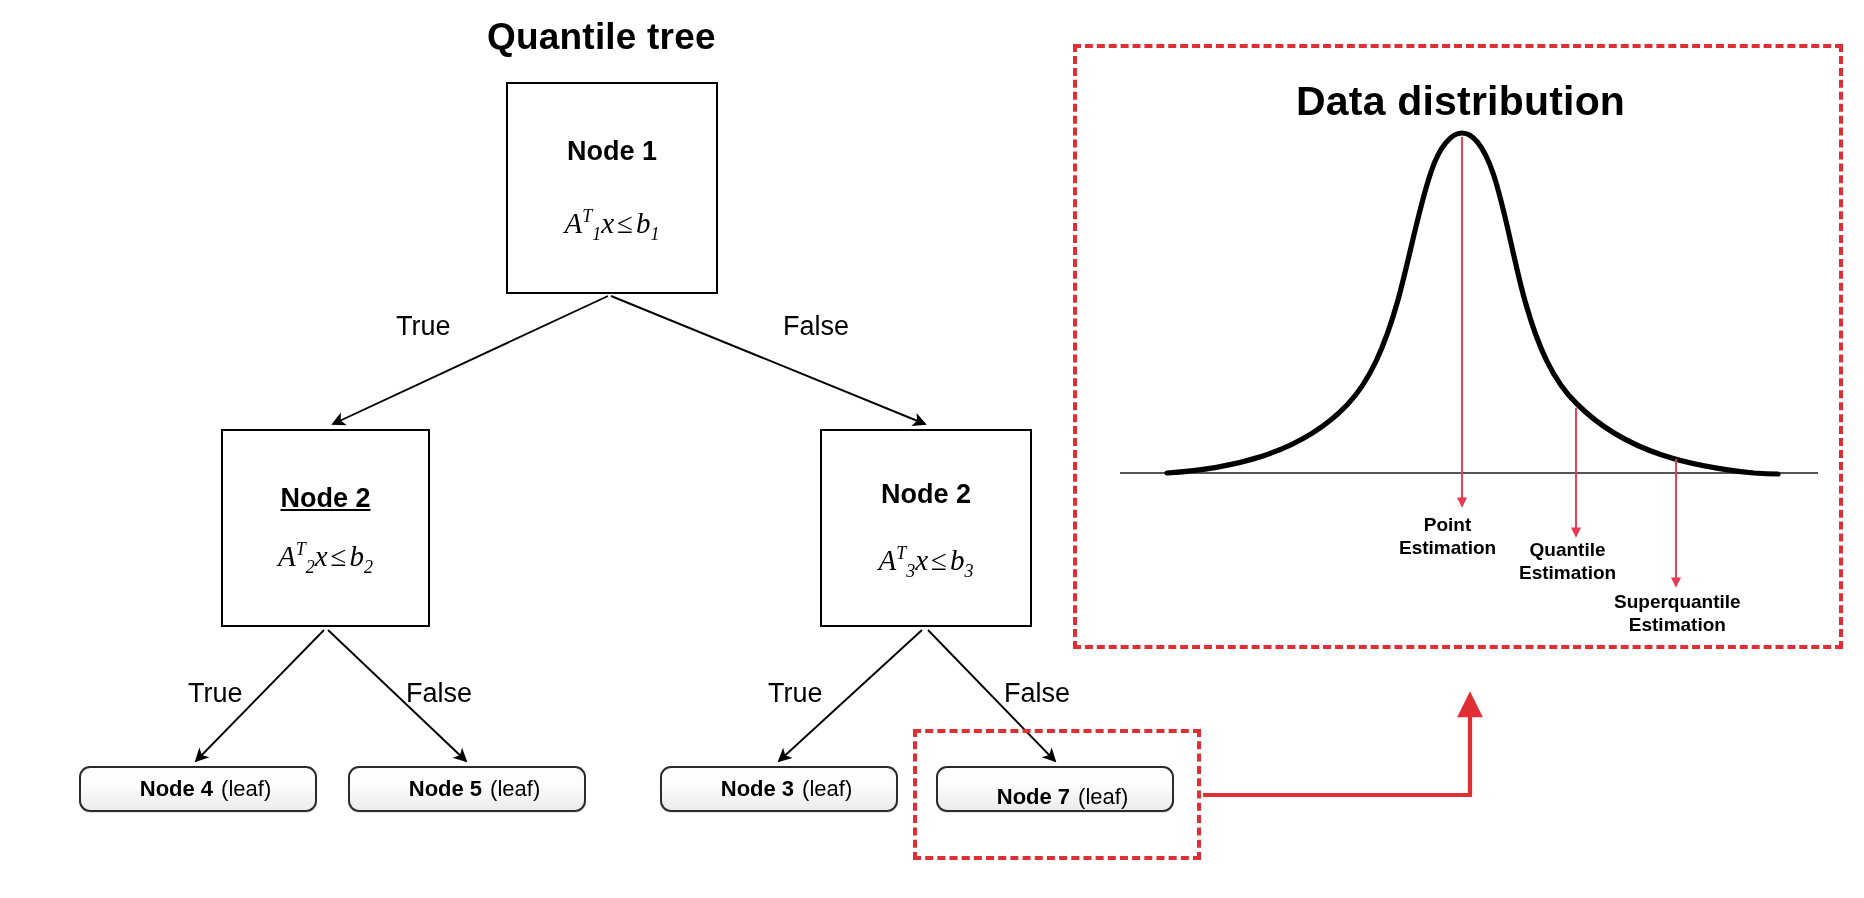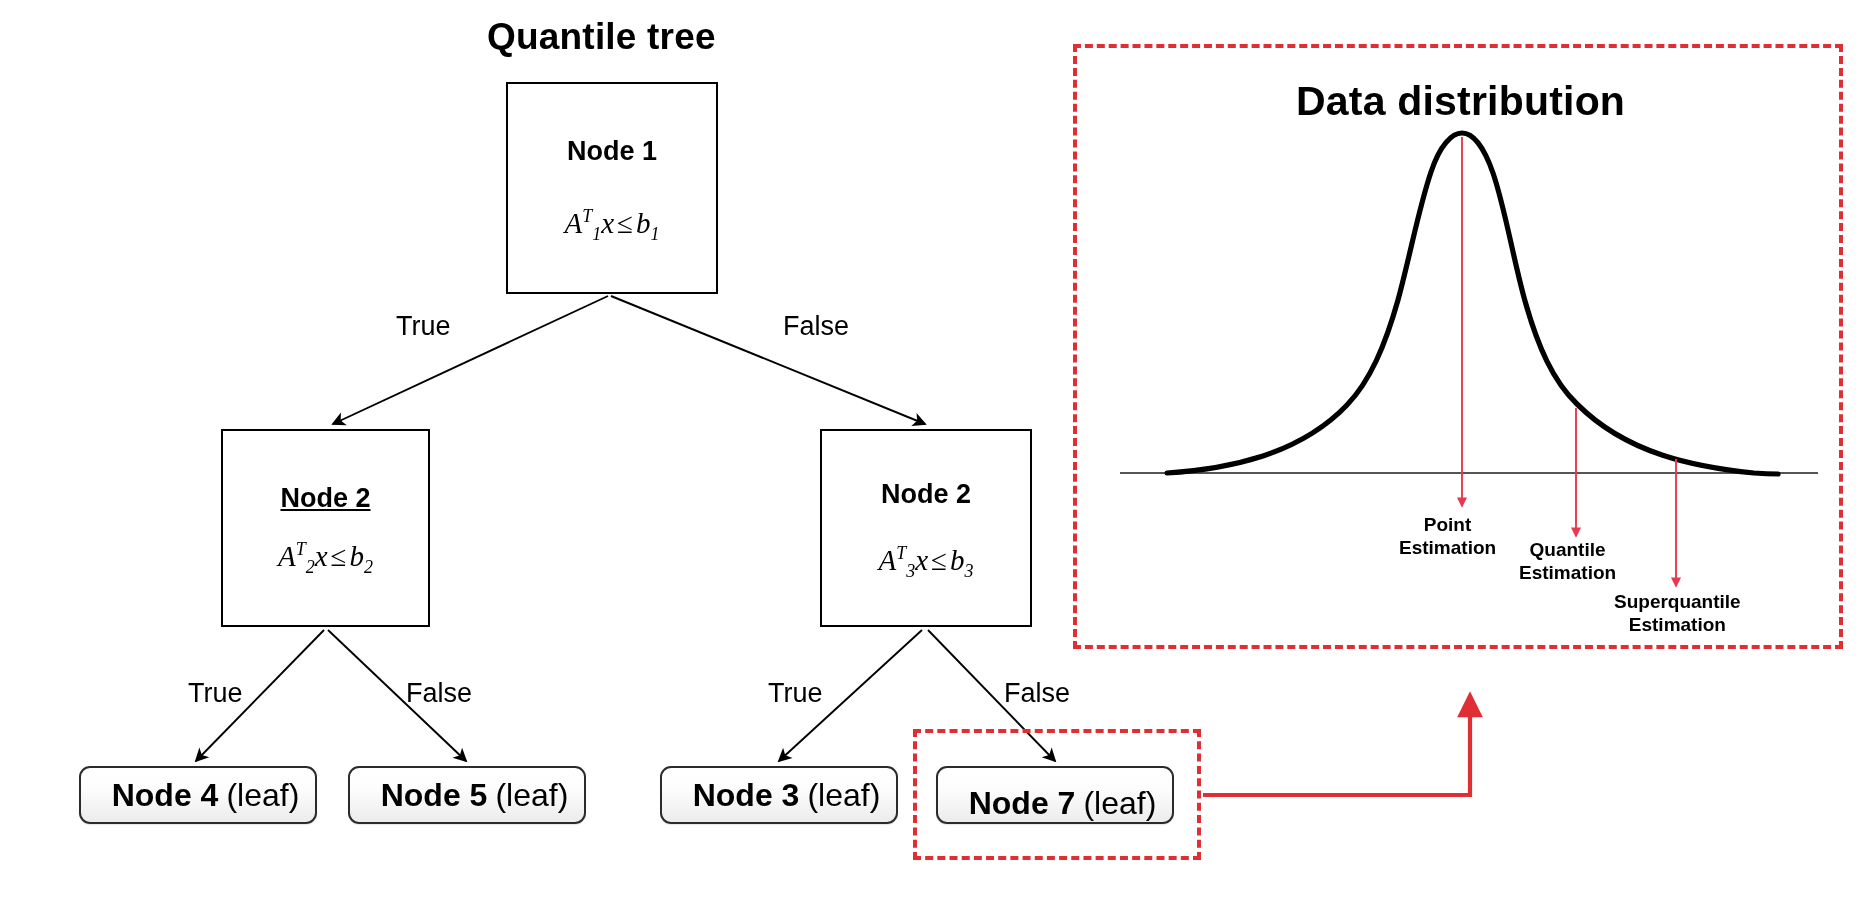--- a/index.html
+++ b/index.html
@@ -37,25 +37,25 @@
 
   #node1{left:506px;top:82px;width:212px;height:212px;}
   #node1 .nlabel{margin-bottom:44px;}
   #node2{left:221px;top:429px;width:209px;height:198px;}
   #node2 .nlabel{margin-bottom:30px;text-decoration:underline;}
   #node3{left:820px;top:429px;width:212px;height:198px;}
   #node3 .nlabel{margin-bottom:38px;}
 
   
   .leaf{
-    position:absolute;height:58px;box-sizing:border-box;
+    position:absolute;height:46px;box-sizing:border-box;
     border:2.1px solid #2b2b2b;border-radius:11px;
     background:linear-gradient(180deg,#ffffff 0%,#fdfdfd 38%,#ececec 100%);
     display:flex;align-items:center;justify-content:center;
-    font-size:32px;white-space:nowrap;
+    font-size:22px;white-space:nowrap;
     box-shadow:0 1px 1px rgba(0,0,0,.10);
     padding-left:15px;
   }
   .leaf b{font-weight:bold;}
   .leaf span.sfx{font-weight:normal;padding-left:8px;}
 
   #leaf4{left:79px;top:766px;width:238px;}
   #leaf5{left:348px;top:766px;width:238px;}
   #leaf6{left:660px;top:766px;width:238px;}
   #leaf7{left:936px;top:766px;width:238px;align-items:flex-end;}

